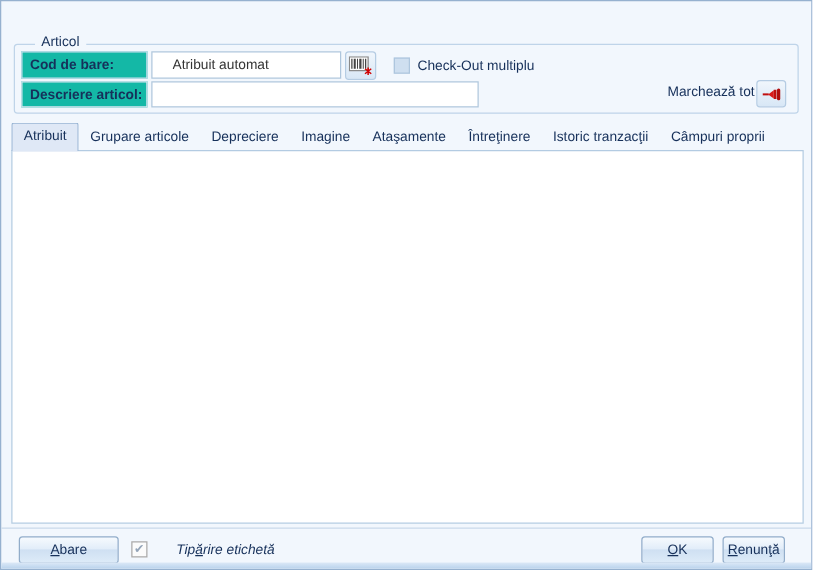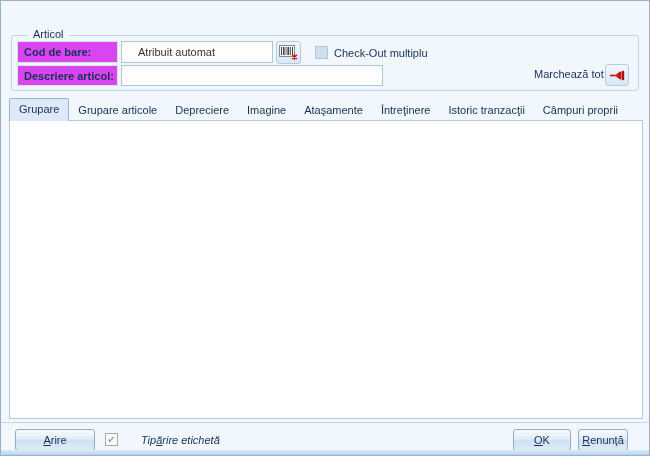--- a/index.html
+++ b/index.html
@@ -15,21 +15,21 @@
               background:linear-gradient(#eaf3fc,#d2e2f3); border-bottom:1px solid #c2d6ea; }
   .title { position:absolute; left:10px; top:5px; font-size:12px; font-weight:bold; color:#16305a; }
   .closebtn { position:absolute; right:20px; top:4px; width:16px; height:16px; text-align:center;
               color:#9fb0c2; font-size:11px; line-height:16px; cursor:default; }
 
   .groupbox { position:absolute; left:10px; top:34px; width:628px; height:56px;
               border:1px solid #bfd4e9; border-radius:3px; }
   .legend { position:absolute; left:16px; top:-8px; background:#f2f7fd; padding:0 5px;
             font-size:11px; color:#16305a; }
 
-  .lbox { position:absolute; height:22px; border:1px solid #cfdfef; background:#d946ef;
+  .lbox { position:absolute; height:22px; border:1px solid #cfdfef; background:#14b8a6;
           font-size:11px; color:#16305a; padding:4px 6px 0 6px; white-space:nowrap; overflow:hidden; }
   .bold { font-weight:bold; }
   .plain-label { position:absolute; font-size:11px; color:#16305a; white-space:nowrap; }
 
   .tin { position:absolute; height:22px; border:1px solid #aec6dd; background:#fff;
          font-size:11px; color:#333; padding:0 16px; font-family:"Liberation Sans", sans-serif; outline:none; }
 
   .combo { position:absolute; height:22px; border:1px solid #aec6dd; background:#fff; }
   .combo .arr { position:absolute; right:3px; top:6px; font-size:7px; color:#56718e; }
 
@@ -109,21 +109,21 @@
   <div class="sqbtn" style="left:604px; top:63px; width:24px; height:22px;">
     <svg width="15" height="11" viewBox="0 0 15 11">
       <rect x="0" y="4.7" width="5" height="1.6" fill="#c01010"></rect>
       <polygon points="4.5,5.5 9,2.2 9,8.8" fill="#d91a1a"></polygon>
       <rect x="9" y="1.8" width="2.2" height="7.4" fill="#c01010"></rect>
       <rect x="11.6" y="0.8" width="2.6" height="9.4" rx="1.2" fill="#b00d0d"></rect>
     </svg>
   </div>
 
   <div class="tabstrip">
-    <span class="tab active">Grupare</span>
+    <span class="tab active">Atribuit</span>
     <span class="tab">Grupare articole</span>
     <span class="tab">Depreciere</span>
     <span class="tab">Imagine</span>
     <span class="tab">Ataşamente</span>
     <span class="tab">Întreţinere</span>
     <span class="tab">Istoric tranzacţii</span>
     <span class="tab">Câmpuri proprii</span>
   </div>
 
   <div class="panel"></div>
@@ -276,21 +276,21 @@
 
   <div class="lbox" style="left:332px; top:307px; width:118px; border-color:#e4edf6;">Clasă de depreciere:</div>
   <input class="tin" style="left: 456px; top: 307px; width: 152px; height: 21px; border-color: rgb(159, 182, 204);" value="">
 
   <div class="lbox" style="left:332px; top:333px; width:118px; border-color:#e4edf6;">Caterie:</div>
   <input class="tin" style="left: 456px; top: 333px; width: 152px; height: 21px;" value="">
 
   <div class="footer-sep"></div>
 
   <div class="btn" style="left:14px; top:428px; width:80px;">
-    <span class="key">A</span><span>rire</span>
+    <span class="key">A</span><span>bare</span>
   </div>
 
   <span class="cb-gray" style="left:104px; top:432px;"><span>✔</span></span>
   <span class="plain-label" style="left:140px; top:433px;font-style:italic;"><span>Tip</span><span class="key">ă</span><span>rire etichetă</span></span>
 
   <div class="btn" style="left:512px; top:428px; width:58px;">
     <span class="key">O</span><span>K</span>
   </div>
   <div class="btn" style="left:577px; top:428px; width:50px;">
     <span class="key">R</span><span>enunţă</span>

